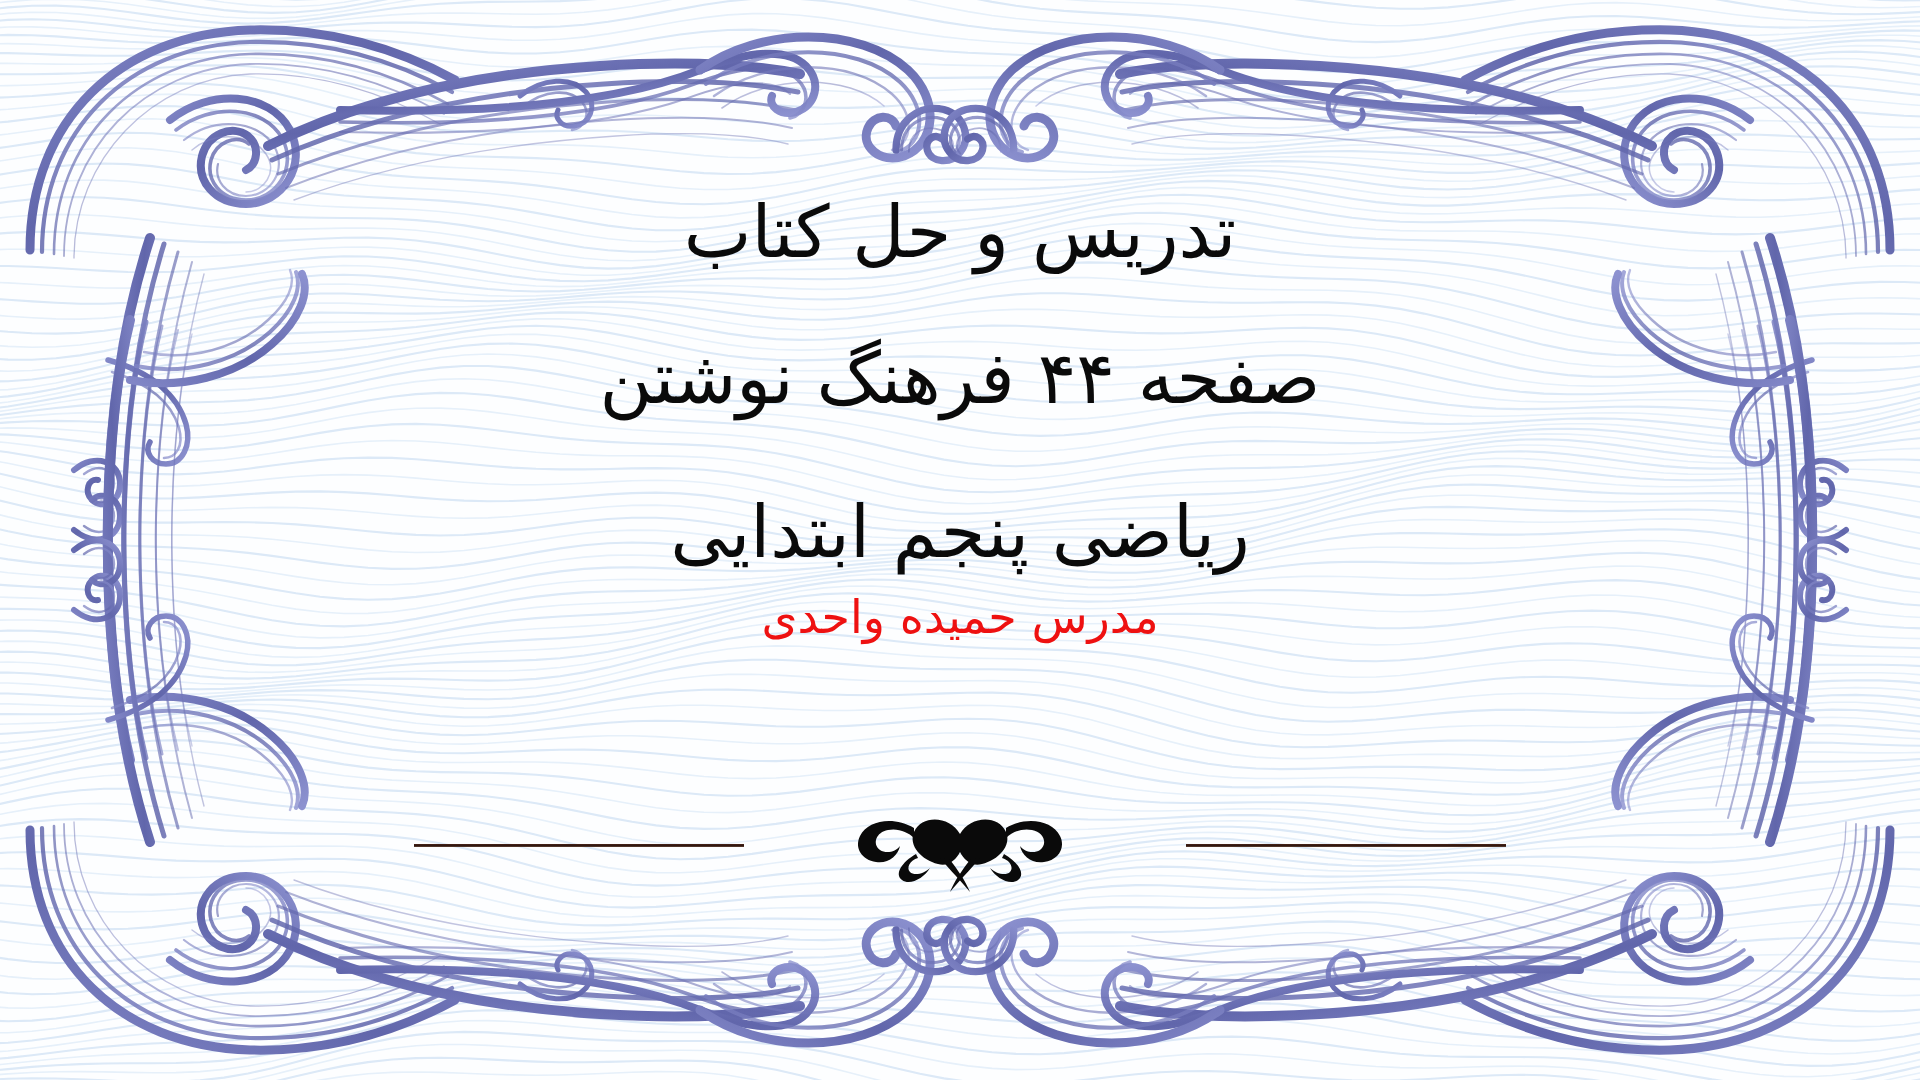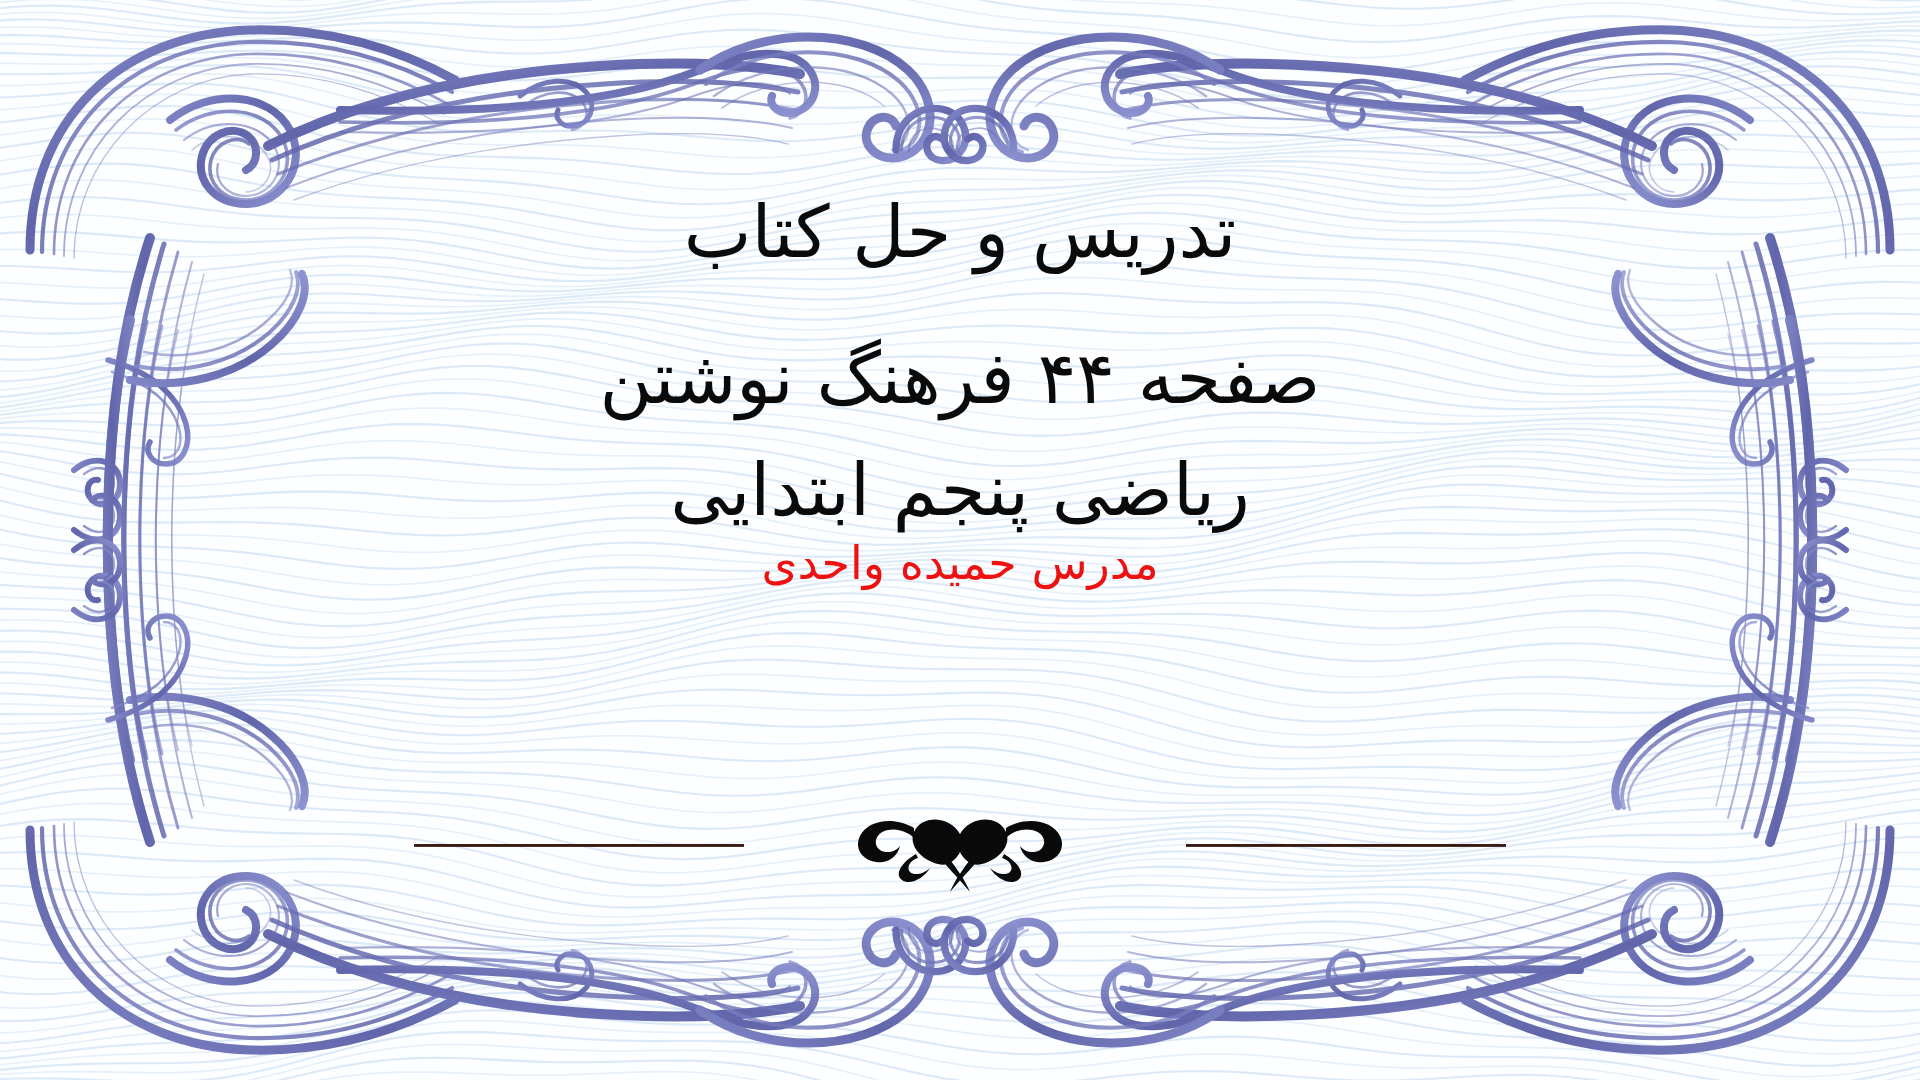--- a/index.html
+++ b/index.html
@@ -52,22 +52,22 @@
     font-size:72px;
     line-height:1.0;
     color:#0a0a0a;
     font-weight:400;
     text-align:center;
     direction:rtl;
     letter-spacing:0px;
     white-space:nowrap;
   }
   .title-line.l1{ margin-bottom:74px; }
-  .title-line.l2{ margin-bottom:40px; }
-  .title-line.l3{ margin-bottom:14px; }
+  .title-line.l2{ margin-bottom:82px; }
+  .title-line.l3{ margin-bottom:26px; }
 
   .subtitle-line{
     font-size:46px;
     line-height:1.0;
     color:#ee1111;
     font-weight:400;
     text-align:center;
     direction:rtl;
     white-space:nowrap;
   }

